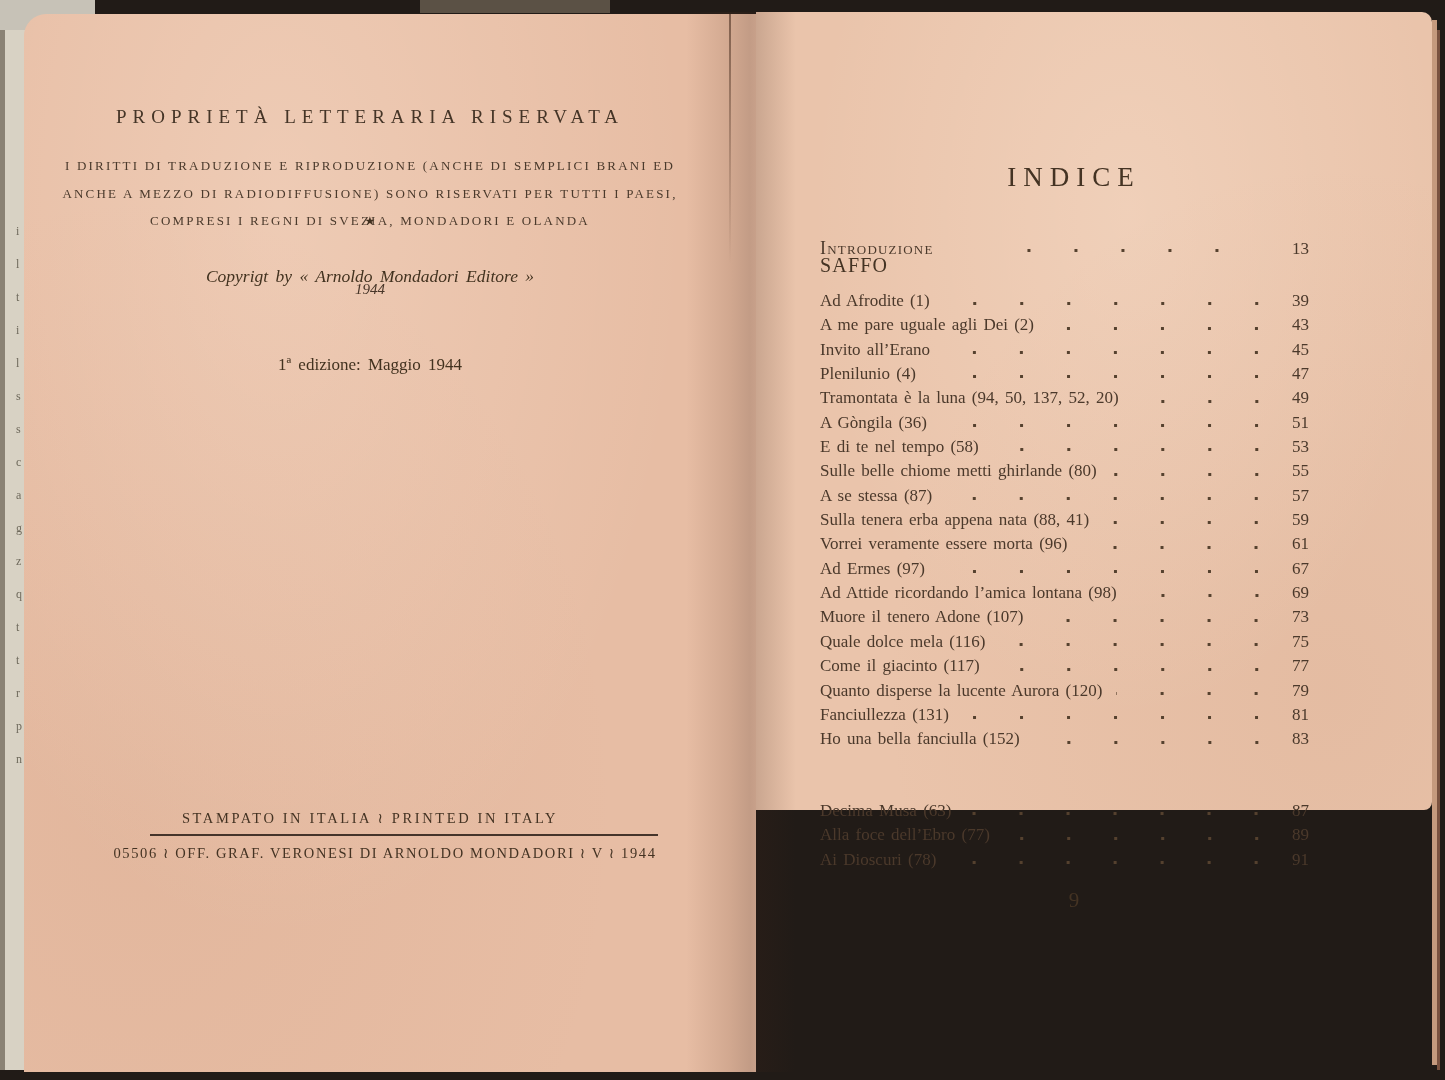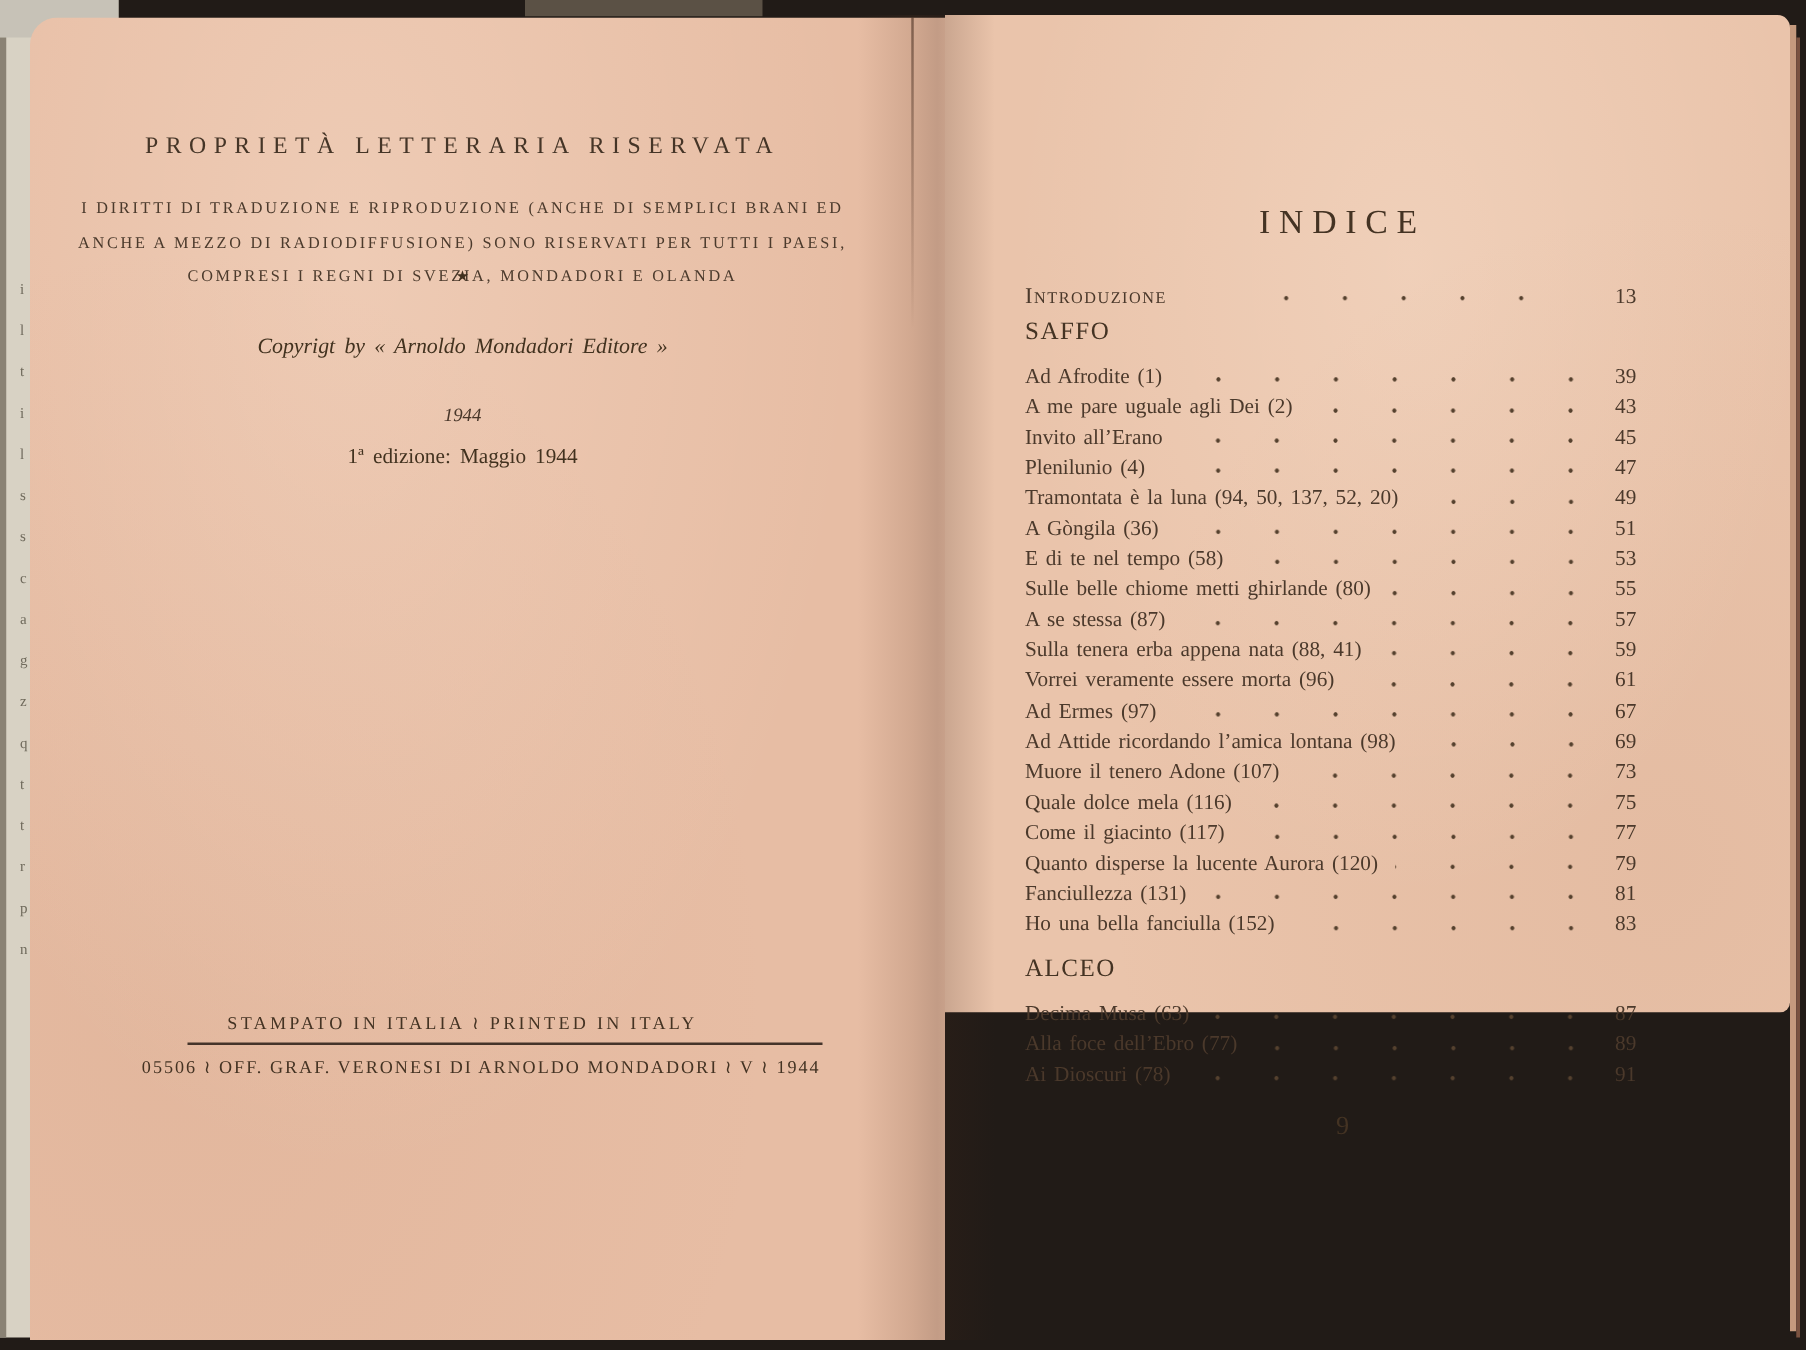--- a/index.html
+++ b/index.html
@@ -82,21 +82,21 @@
     position: absolute; left: 0; right: 40px; top: 200px;
     text-align: center; font-size: 12px; color: #40301f;
   }
   .lp-copyright {
     position: absolute; left: 0; right: 40px; top: 252px;
     text-align: center; font-style: italic; font-size: 17.5px;
     word-spacing: 3px; color: #42321f;
   }
   .lp-year {
     position: absolute; left: 0; right: 40px; top: 267px;
-    text-align: center; font-style: italic; font-size: 15px; margin-top: 44px;
+    text-align: center; font-style: italic; font-size: 15px;
   }
   .lp-edition {
     position: absolute; left: 0; right: 40px; top: 341px;
     text-align: center; font-size: 17px; word-spacing: 3px; color: #42321f;
   }
   .lp-printed {
     position: absolute; left: 0; right: 40px; top: 796px;
     text-align: center; font-size: 14.5px; letter-spacing: 2.6px; color: #443323;
   }
   .lp-rule {
@@ -107,21 +107,21 @@
     position: absolute; left: 30px; right: 40px; top: 831px;
     text-align: center; font-size: 14.5px; letter-spacing: 1.6px; color: #443323;
   }
 
   
   .toc-col { position: absolute; left: 64px; width: 508px; }
   .rp-title {
     top: 150px; text-align: center;
     font-size: 27px; letter-spacing: 7px; color: #443323;
   }
-  .rp-intro-row { top: 212px; gap: 40px; }
+  .rp-intro-row { top: 224px; gap: 40px; }
   .rp-intro-row .toc-t {
     font-variant: small-caps; font-size: 18px; letter-spacing: 1.2px;
   }
   .section-heading {
     font-size: 20px; letter-spacing: 1.2px; color: #443323;
   }
   .rp-saffo-heading { top: 242px; }
   .rp-saffo-entries { top: 277px; }
   .rp-alceo-heading { top: 752px; }
   .rp-alceo-entries { top: 787px; }
@@ -335,21 +335,20 @@
           <span class="toc-p">81</span>
         </div>
 
         <div class="toc-row">
           <span class="toc-t">Ho una bella fanciulla (152)</span>
           <span class="leader"></span>
           <span class="toc-p">83</span>
         </div>
       </div>
 
-    <div class="toc-col rp-alceo-heading section-heading">ALCEO</div>
 
     <div class="toc-col rp-alceo-entries">
 
         <div class="toc-row">
           <span class="toc-t">Decima Musa (63)</span>
           <span class="leader"></span>
           <span class="toc-p">87</span>
         </div>
 
         <div class="toc-row">

